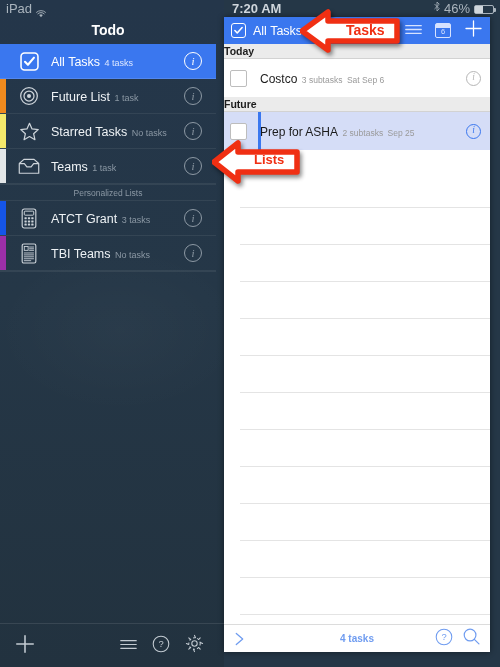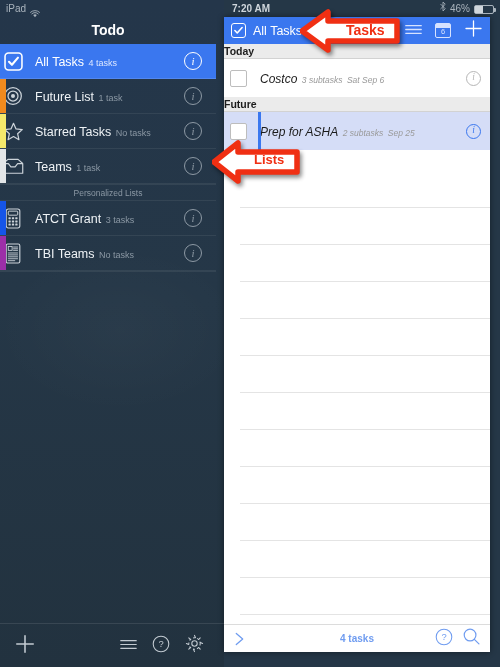--- a/index.html
+++ b/index.html
@@ -23,21 +23,21 @@
   }
   
   #statusbar {
     position: absolute; left: 0; top: 0; width: 500px; height: 17px;
     color: #aab4bd; font-size: 9.5px; line-height: 17px;
     z-index: 40;
   }
   #sb-left { position: absolute; left: 6px; top: 0; display: flex; align-items: center; gap: 4px; }
   #sb-mid  { position: absolute; left: 232px; top: 0; font-weight: bold; color: #cfd6dc; }
   #sb-right{ position: absolute; right: 6px; top: 0; display: flex; align-items: center; gap: 4px; }
-  .sb-txt { font-size: 10px; text-align: center; }
+  .sb-txt { font-size: 13px; text-align: center; }
   .wifi-ico { display: inline-block; width: 10px; height: 8px; position: relative; top: 1px; }
   .batt {
     display: inline-block; width: 20px; height: 9px;
     border: 1px solid #aab4bd; border-radius: 2px; position: relative; top: 1px;
   }
   .batt::after {
     content: ""; position: absolute; right: -3px; top: 2px;
     width: 2px; height: 4px; background: #aab4bd; border-radius: 0 1px 1px 0;
   }
   .batt > i { display: block; height: 100%; background: #cfd6dc; width: 46%; }
@@ -47,20 +47,21 @@
     position: absolute; left: 0; top: 17px; width: 216px; height: 650px;
     z-index: 10;
   }
   #sidebar-title {
     height: 27px; line-height: 27px; text-align: center;
     color: #ffffff; font-size: 14px; font-weight: bold;
   }
   .list-row {
     position: relative; height: 35px; display: flex; align-items: center;
     border-bottom: 1px solid rgba(255,255,255,0.07);
+    padding-left: 16px;
   }
   .list-row.selected { background: #3a77ef; border-bottom-color: rgba(255,255,255,0.12); }
   .swatch { position: absolute; left: 0; top: 0; bottom: 0; width: 6px; }
   .row-icon {
     width: 26px; height: 26px; flex: 0 0 26px; margin-right: 9px;
     display: flex; align-items: center; justify-content: center;
     color: #cdd4da;
   }
   .selected .row-icon { color: #ffffff; }
   .row-text { flex: 1 1 auto; min-width: 0; }
@@ -138,21 +139,21 @@
   .task-row {
     position: relative; height: 38px; display: flex; align-items: center;
     padding-left: 6px;
   }
   .task-row.highlight { background: #d5ddf7; }
   .task-accent { position: absolute; left: 34px; top: 0; bottom: 0; width: 2.5px; background: #3a77ef; }
   .task-check {
     width: 17px; height: 17px; flex: 0 0 17px; margin-right: 13px;
     border: 1px solid #bdbdbd; border-radius: 2px; background: #ffffff;
   }
-  .task-body { flex: 1 1 auto; min-width: 0; font-style: italic; }
+  .task-body { flex: 1 1 auto; min-width: 0; }
   .task-title { color: #1b1b1b; font-size: 12px; line-height: 14px; white-space: nowrap; }
   .task-sub { color: #9a9a9a; font-size: 8.5px; line-height: 10px; white-space: nowrap; }
   .task-info {
     width: 15px; height: 15px; flex: 0 0 15px; margin-right: 9px;
     border-radius: 50%; border: 1px solid #b6b6b6; color: #b6b6b6;
     font-size: 9.5px; font-style: italic; font-family: "Liberation Serif", serif;
     display: flex; align-items: center; justify-content: center; line-height: 1;
   }
   .task-row.highlight .task-info { border-color: #3a77ef; color: #3a77ef; }
   .empty-row {

